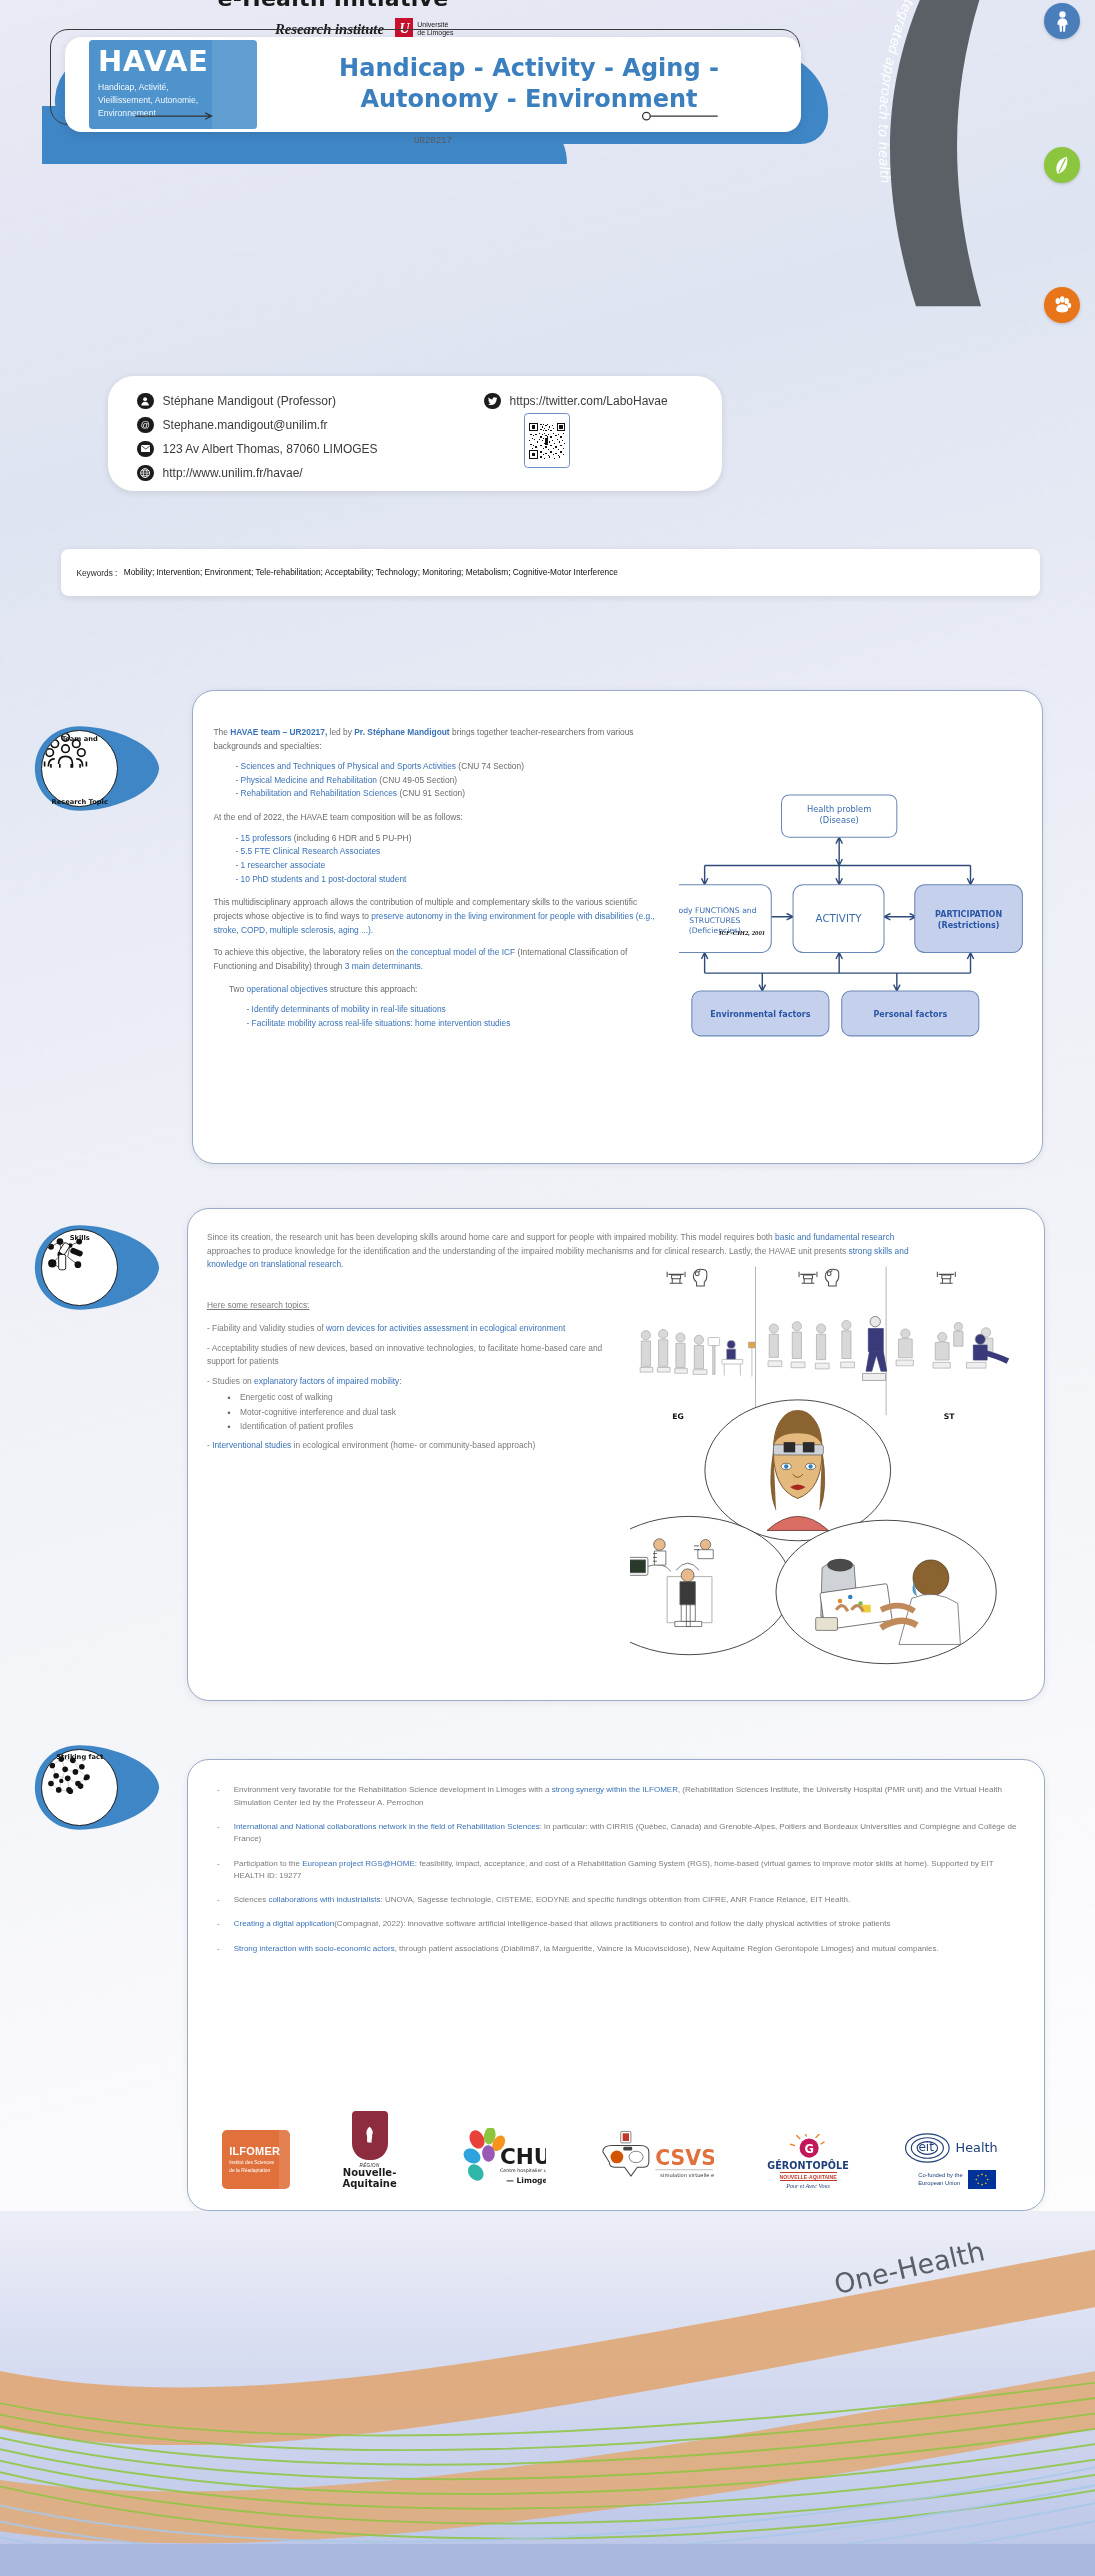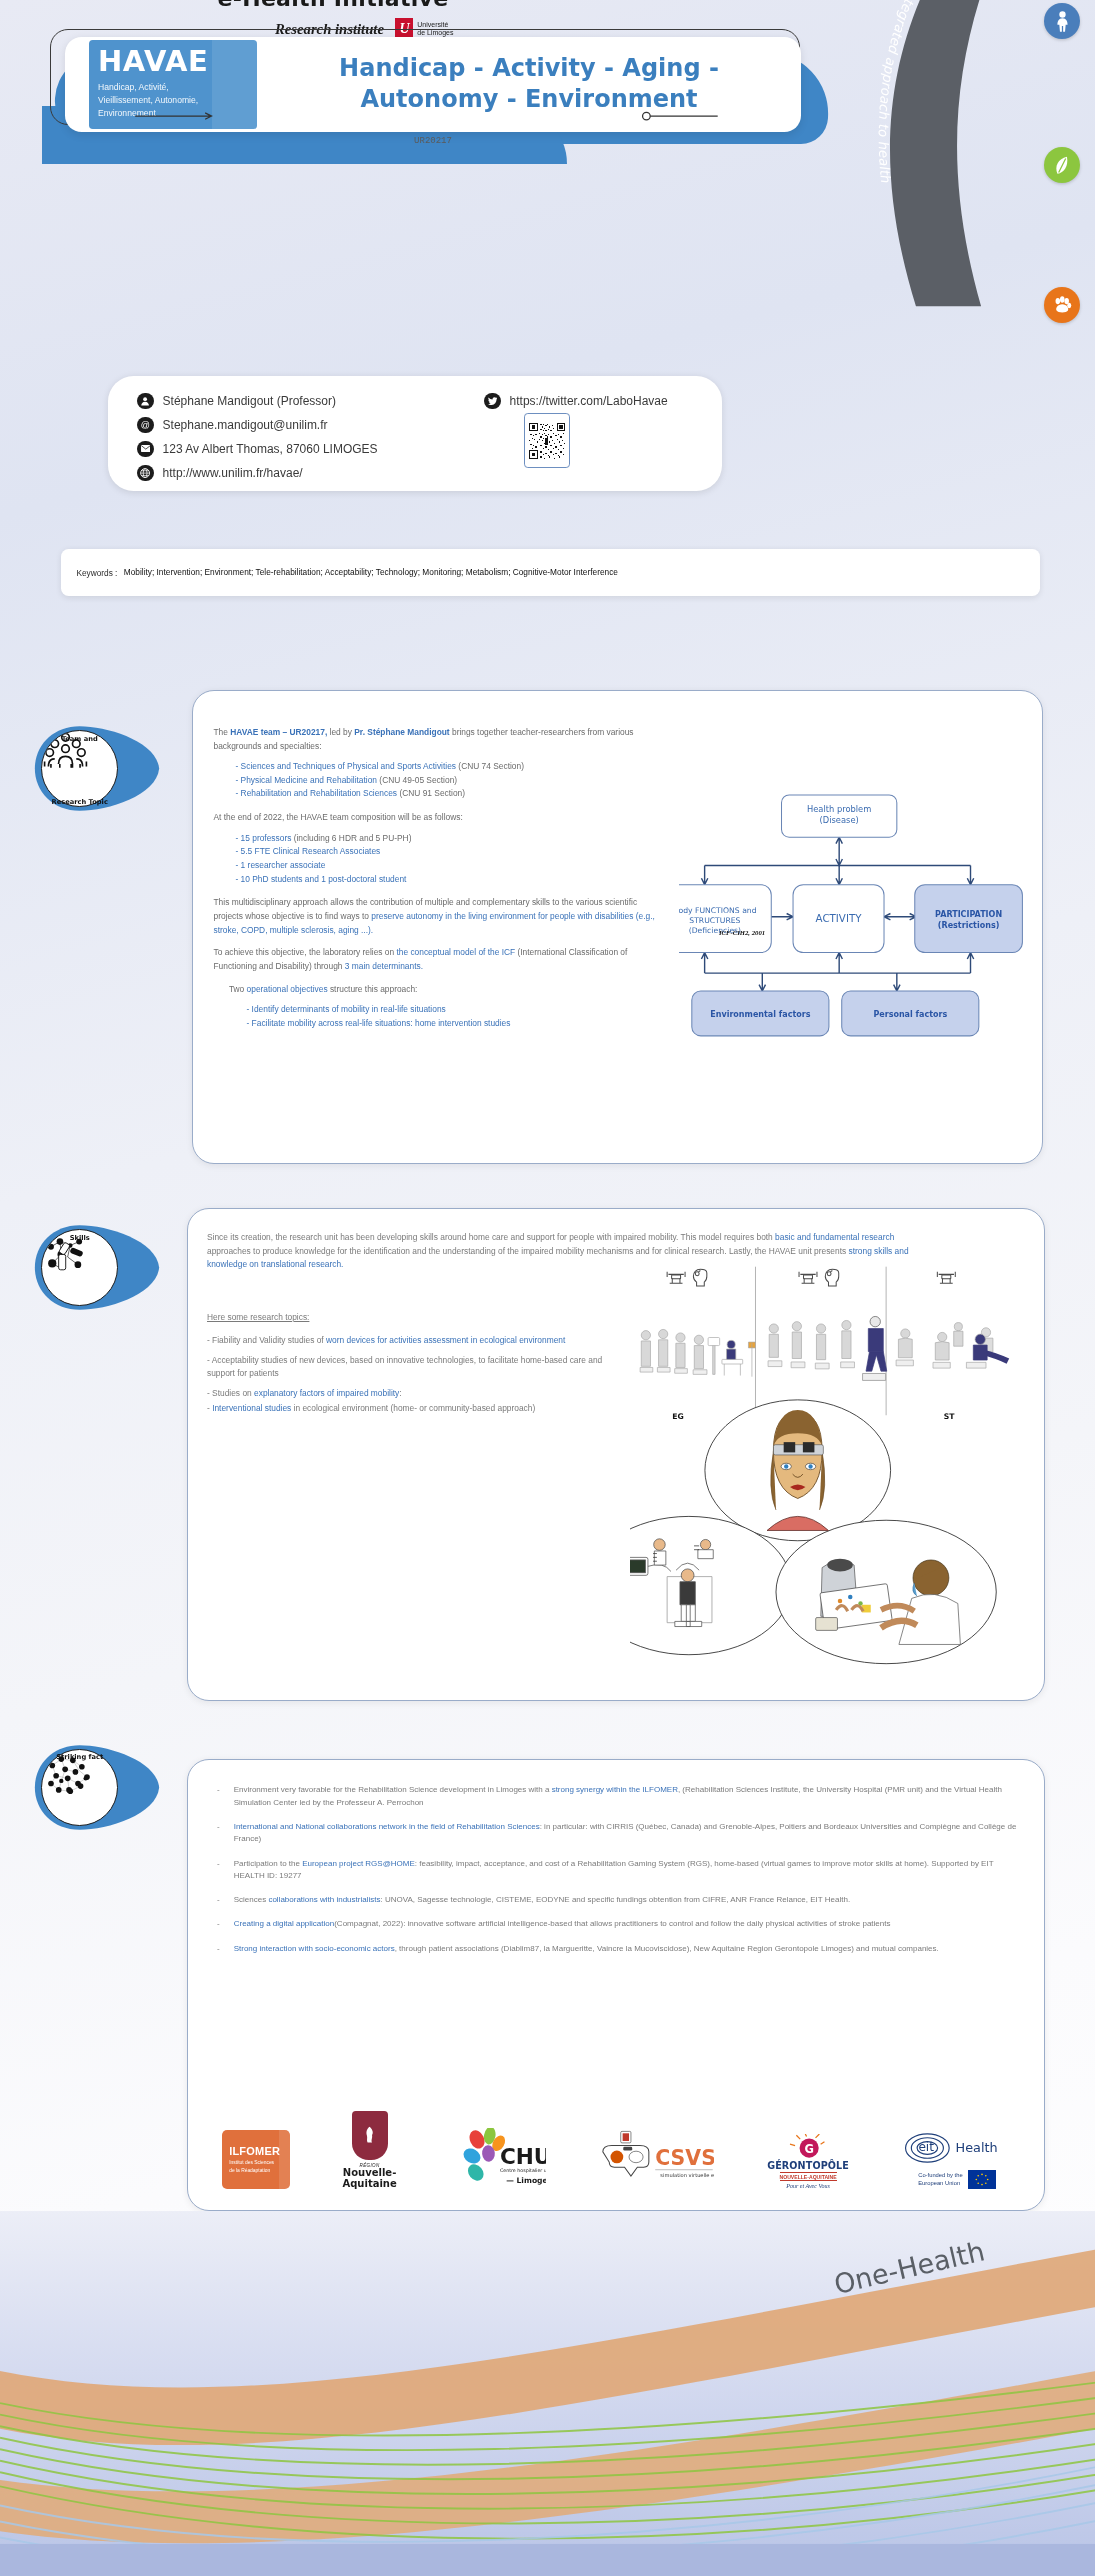--- a/index.html
+++ b/index.html
@@ -181,21 +181,21 @@
   }
 
   
   .skills-text {
     position: absolute; top: 22px; left: 19px; width: 717px;
     font-size: 8.4px; line-height: 1.62; color: #7a7a7a;
   }
   .skills-body { position: absolute; top: 90px; left: 19px; width: 410px;
     font-size: 8.4px; line-height: 1.62; color: #7a7a7a; }
   .skills-body p { margin-bottom: 6.4px; }
-  .underline-h { text-decoration: underline; margin-top: 12px; }
+  .underline-h { text-decoration: underline; }
   .bulletlist { list-style: none; padding-left: 33px; margin: 1.3px 0 5.1px 0; }
   .bulletlist li { position: relative; line-height: 1.72; }
   .bulletlist li::before {
     content: "•"; position: absolute; left: -12.8px; color: #6b6b6b; font-size: 9.6px;
   }
   .skills-figure { position: absolute; top: 50px; left: 442px; width: 397px; height: 422px; }
 
   
   .fact-list { position: absolute; top: 24px; left: 29px; width: 800px;
     font-size: 8px; line-height: 1.58; color: #7b7b7b; }
@@ -533,20 +533,25 @@
 
   <div class="panel" id="panel-skills">
     <div class="skills-text">
       <span>Since its creation, the research unit has been developing skills around home care and support for people with impaired mobility. This model requires both </span><span class="bl">basic and fundamental research</span><span> approaches  to produce knowledge for the identification and the understanding of the impaired mobility mechanisms and for clinical research. Lastly, the HAVAE unit presents </span><span class="bl">strong skills and knowledge on translational research.</span>
     </div>
     <div class="skills-body">
       <p class="underline-h" style="margin-bottom:9px">Here some research topics:</p>
       <p><span> - Fiability and Validity studies of </span><span class="bl">worn devices for activities assessment in ecological environment</span></p>
       <p>- Acceptability studies of new devices, based on innovative technologies, to facilitate home-based care and support for patients</p>
       <p style="margin-bottom:1.3px"><span>- Studies on </span><span class="bl">explanatory factors of impaired mobility</span><span>:</span></p>
+      <ul class="bulletlist">
+        <li>Energetic cost of  walking</li>
+        <li>Motor-cognitive interference and dual task</li>
+        <li>Identification of patient profiles</li>
+      </ul>
       <p><span>- </span><span class="bl">Interventional studies</span><span> in ecological environment (home- or community-based approach)</span></p>
     </div>
 
     <div class="skills-figure">
       <svg viewBox="0 0 620 660" xmlns="http://www.w3.org/2000/svg">
         <g stroke="#8a8a8a" stroke-width="1" fill="none">
           <line x1="196" y1="12" x2="196" y2="244"></line>
           <line x1="400" y1="12" x2="400" y2="244"></line>
         </g>
 

